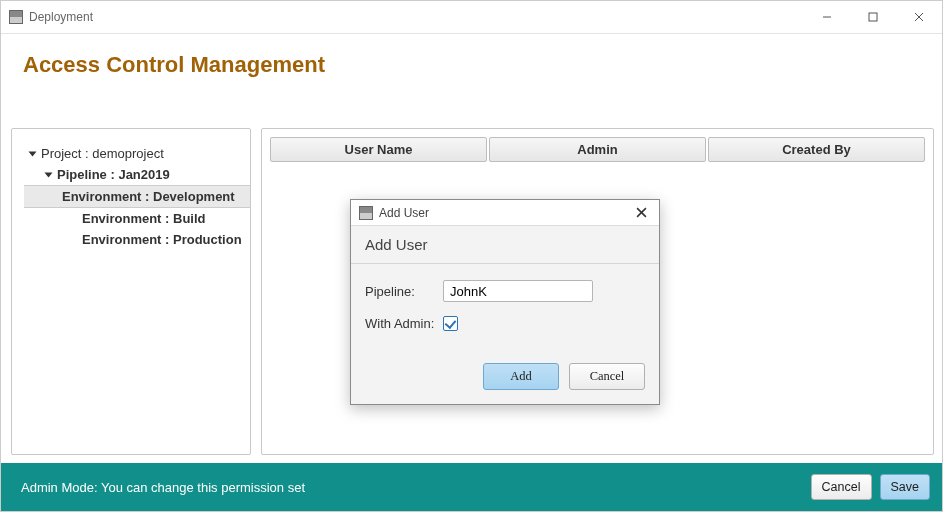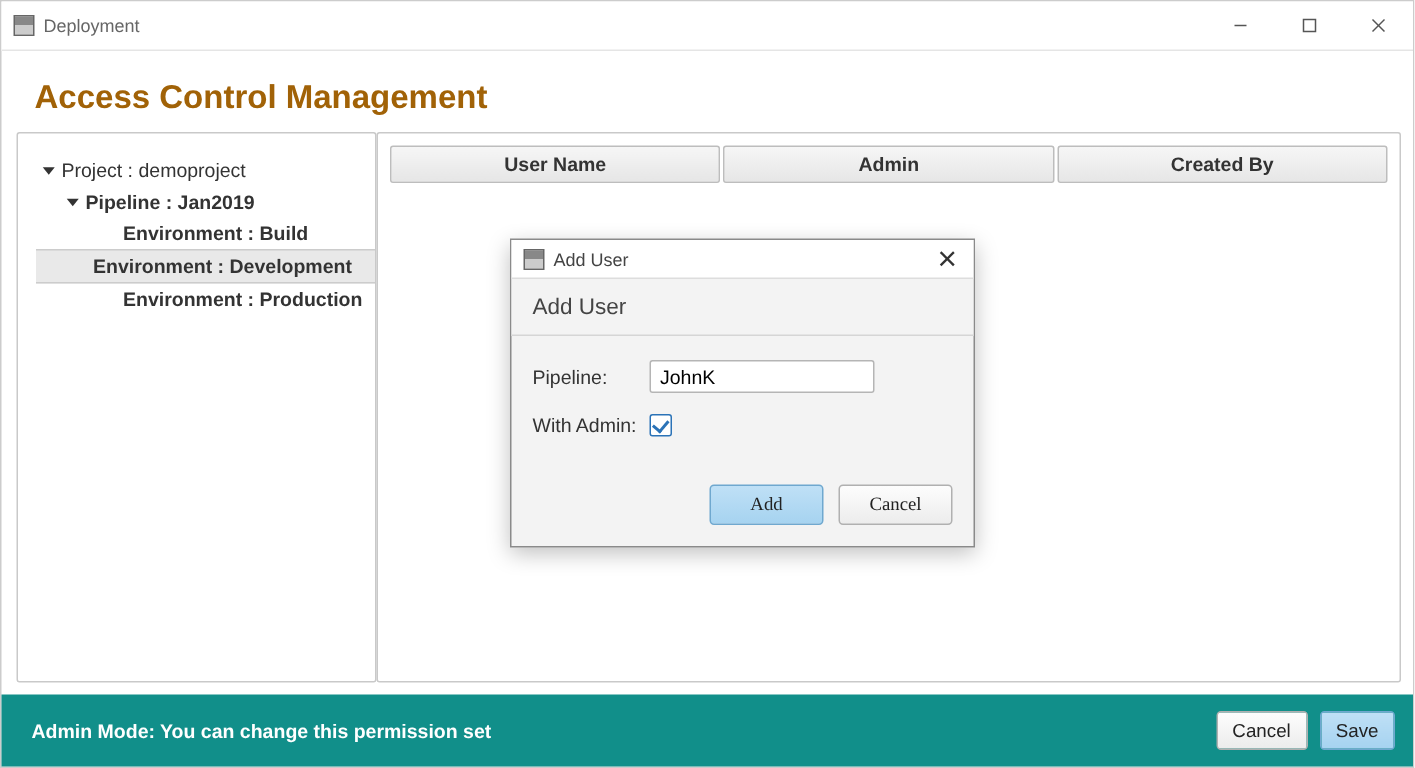--- a/index.html
+++ b/index.html
@@ -10,37 +10,37 @@
   .titlebar-left { display: flex; align-items: center; gap: 6px; }
   .app-icon { width: 14px; height: 14px; border: 1px solid #666; display: inline-block; background: linear-gradient(to bottom,#888 50%,#ccc 50%); }
   .title-text { font-size: 12px; color: #666; }
   .win-controls { display: flex; }
   .win-btn { width: 46px; height: 30px; display: flex; align-items: center; justify-content: center; color: #555; font-size: 12px; }
   .win-btn svg { width: 10px; height: 10px; }
   
   .page-header { padding: 18px 22px 10px 22px; }
   .page-header h1 { font-size: 22px; font-weight: 700; color: #a16207; }
   
-  .content { flex: 1; display: flex; padding: 0 8px 8px 10px; min-height: 0; }
+  .content { flex: 1; display: flex; gap: 10px; padding: 0 8px 8px 10px; min-height: 0; margin-top: 40px; }
   .panel { border: 1px solid #c9c9c9; border-radius: 2px; background: #fff; }
   .tree-panel { width: 240px; padding: 14px 10px 10px 14px; font-size: 13px; color: #333; }
   .tree-row { padding: 3px 4px; white-space: nowrap; display: flex; align-items: center; }
   .tree-caret { display: inline-block; width: 0; height: 0; border-left: 5px solid #333; border-top: 4px solid transparent; border-bottom: 4px solid transparent; transform: rotate(90deg); margin-right: 6px; }
   .tree-children { margin-left: 16px; font-weight: bold; }
   .tree-leaf { margin-left: 20px; }
   .tree-row.selected { background: #e9e9e9; border-top:1px solid #ccc; border-bottom:1px solid #ccc; margin: 0 -10px 0 -34px; padding-left: 38px; }
   .main-panel { flex: 1; padding: 8px; position: relative; }
   .table-head { display: flex; gap: 2px; }
   .th { flex: 1; background: linear-gradient(#f6f6f6,#e6e6e6); border: 1px solid #bdbdbd; border-radius: 2px; text-align: center; font-size: 13px; font-weight: 700; color: #333; padding: 4px 0; }
   .side-buttons { width: 78px; display: flex; flex-direction: column; gap: 10px; padding-top: 136px; }
   .btn { background: linear-gradient(#fdfdfd,#ececec); border: 1px solid #b0b0b0; border-radius: 3px; font-size: 12.5px; color: #222; padding: 5px 10px; cursor: pointer; text-align: center; }
   .btn.primary { background: linear-gradient(#bfe0f6,#a6d3f0); border-color: #6fa8cf; }
   
   .footer { height: 48px; background: #118f8a; display: flex; align-items: center; justify-content: space-between; padding: 0 12px 0 20px; }
-  .footer-text { color: #fff; font-size: 13px; font-weight: 700; }
+  .footer-text { color: #fff; font-size: 13px; font-weight: 400; }
   .footer-buttons { display: flex; gap: 8px; }
   
   .dialog { position: absolute; left: 88px; top: 70px; width: 310px; border: 1px solid #8a8a8a; background: #f3f3f3; box-shadow: 0 4px 14px rgba(0,0,0,.25); }
   .dlg-title { height: 26px; background: #fff; display: flex; align-items: center; justify-content: space-between; padding: 0 8px; border-bottom: 1px solid #ddd; }
   .dlg-title-left { display:flex; align-items:center; gap:6px; }
   .dlg-title-text { font-size: 12px; color: #444; }
   .dlg-close { width: 20px; height: 20px; display:flex; align-items:center; justify-content:center; cursor:pointer; }
   .dlg-header { padding: 10px 14px 10px 14px; font-size: 15px; color: #444; border-bottom: 1px solid #d5d5d5; background:#f3f3f3; }
   .dlg-body { padding: 16px 14px 10px 14px; font-size: 13px; color: #333; }
   .form-row { display: flex; align-items: center; margin-bottom: 14px; }
@@ -91,25 +91,25 @@
       <div class="tree-row">
         <span class="tree-caret"></span>
         <span>Project : demoproject</span>
       </div>
       <div class="tree-children">
         <div class="tree-row">
           <span class="tree-caret"></span>
           <span>Pipeline : Jan2019</span>
         </div>
         <div class="tree-children">
+          <div class="tree-row tree-leaf selected">
+            <span>Environment : Development</span>
+          </div>
           <div class="tree-row tree-leaf">
             <span>Environment : Build</span>
-          </div>
-          <div class="tree-row tree-leaf selected">
-            <span>Environment : Development</span>
           </div>
           <div class="tree-row tree-leaf">
             <span>Environment : Production</span>
           </div>
         </div>
       </div>
     </div>
 
     <div class="panel main-panel">
       <div class="table-head">

